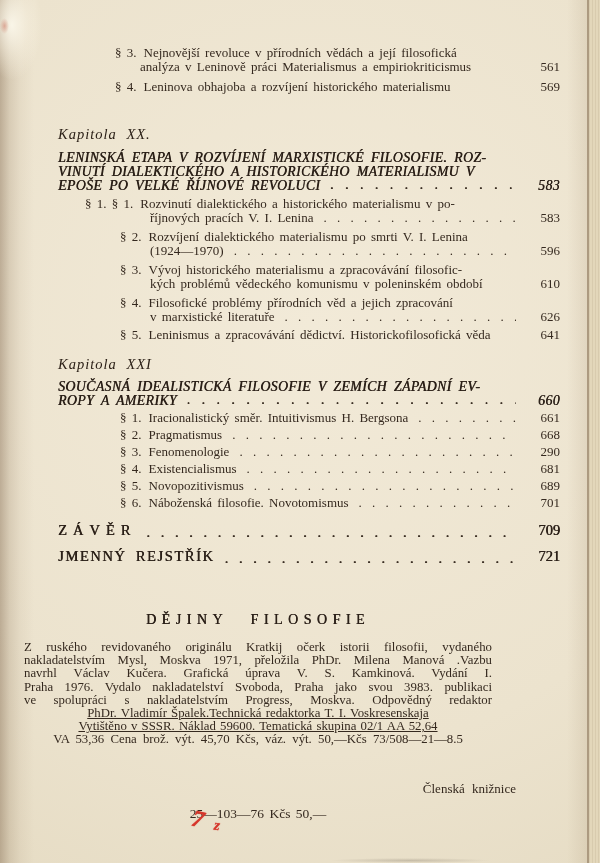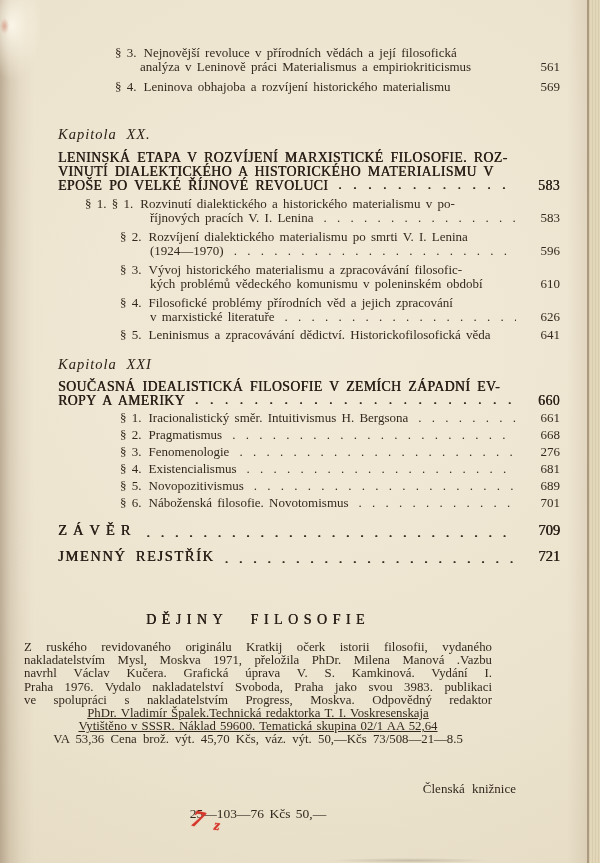--- a/index.html
+++ b/index.html
@@ -35,21 +35,21 @@
     margin:0 8px 0 10px;height:14px;color:#3a2e23;}
   .leader:empty{margin:0;}
   .pg{flex:0 0 36px;text-align:right;white-space:nowrap;}
   .ent {padding-left:57px;}
   .cont{padding-left:82px;}
   .ent1a{padding-left:27px;}
   .ent2{padding-left:62px;}
   .cont2{padding-left:92px;}
   .kap{font-style:italic;font-size:14.5px;letter-spacing:1px;word-spacing:5px;line-height:16px;color:#2c2118;}
   .ttl{font-size:13.8px;letter-spacing:.4px;word-spacing:3px;line-height:13.5px;color:#2b2018;
-       text-shadow:.4px 0 0 currentColor;}
+       text-shadow:.4px 0 0 currentColor;font-style:italic;}
   .ttl .txt{white-space:nowrap;}
   .bigrow{font-size:14.5px;line-height:16px;color:#2b2018;text-shadow:.4px 0 0 currentColor;}
   .bigrow.sp .txt{letter-spacing:6px;}
   .bigrow.sp2 .txt{letter-spacing:1.6px;word-spacing:4px;}
   .mt3{margin-top:3px;}.mt4{margin-top:4px;}.mt5{margin-top:5px;}.mt6{margin-top:6px;}
   .mt7{margin-top:7px;}.mt8{margin-top:8px;}.mt10{margin-top:10px;}.mt12{margin-top:12px;}
   .mt14{margin-top:14px;}.mt32{margin-top:32px;}
 
   
   .colophon{position:absolute;left:0;top:612px;width:516px;}
@@ -206,21 +206,21 @@
       <div class="row ent2 mt3">
       <span class="lbl">§ 2.</span>
       <span class="txt">Pragmatismus</span>
       <span class="leader">. . . . . . . . . . . . . . . . . . . . . . . . . . . . . . . . . . . . . . . .</span>
       <span class="pg">668</span>
     </div>
       <div class="row ent2 mt3">
       <span class="lbl">§ 3.</span>
       <span class="txt">Fenomenologie</span>
       <span class="leader">. . . . . . . . . . . . . . . . . . . . . . . . . . . . . . . . . . . . . . . .</span>
-      <span class="pg">276</span>
+      <span class="pg">290</span>
     </div>
       <div class="row ent2 mt3">
       <span class="lbl">§ 4.</span>
       <span class="txt">Existencialismus</span>
       <span class="leader">. . . . . . . . . . . . . . . . . . . . . . . . . . . . . . . . . . . . . . . .</span>
       <span class="pg">681</span>
     </div>
       <div class="row ent2 mt3">
       <span class="lbl">§ 5.</span>
       <span class="txt">Novopozitivismus</span>

